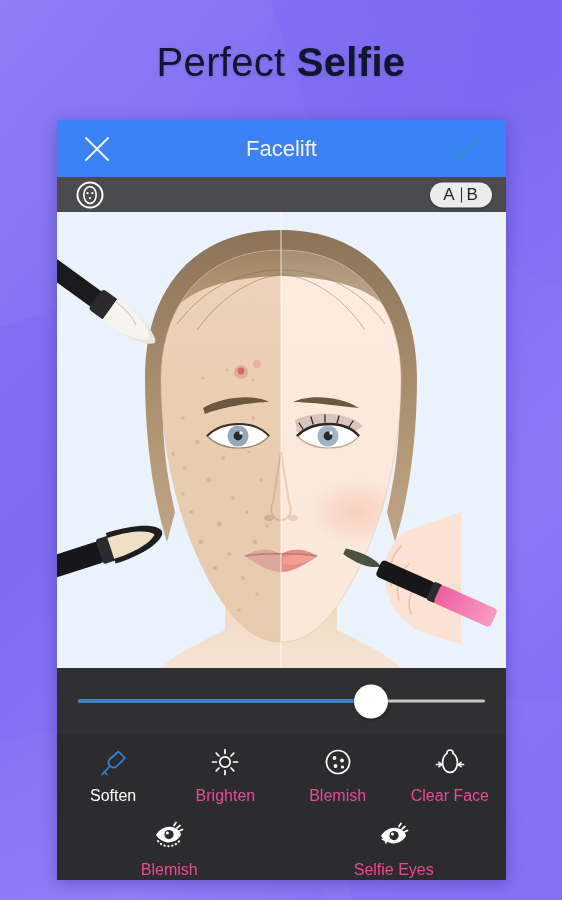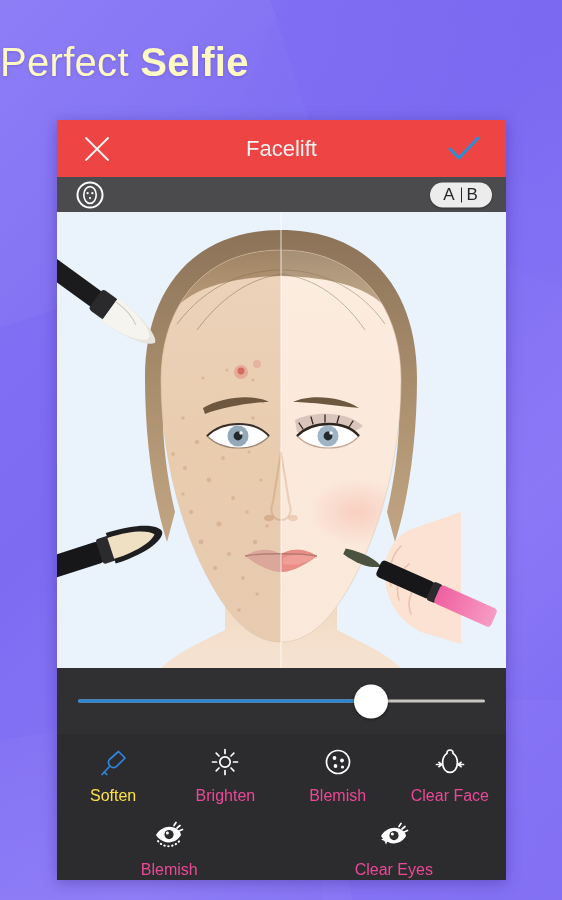--- a/index.html
+++ b/index.html
@@ -20,32 +20,32 @@
     background:linear-gradient(200deg,rgba(120,100,240,.45),rgba(255,255,255,0));
     transform:rotate(22deg);}
   .facet-c{bottom:-80px;left:-80px;width:420px;height:260px;
     background:linear-gradient(20deg,rgba(255,255,255,.07),rgba(255,255,255,0));
     transform:rotate(-10deg);}
   .facet-d{bottom:-40px;right:-60px;width:300px;height:240px;
     background:linear-gradient(320deg,rgba(150,130,250,.4),rgba(255,255,255,0));}
 
   
   #hero-title{position:absolute;top:40px;left:0;width:100%;
-    color:#fef9c3;font-size:40px;letter-spacing:.3px;
+    text-align:center;color:#0f172a;font-size:40px;letter-spacing:.3px;
     text-shadow:0 1px 3px rgba(60,40,140,.25);}
   #hero-title .light{font-weight:400;}
   #hero-title .bold{font-weight:700;}
 
   
   #app-frame{position:absolute;left:57px;top:120px;width:449px;height:760px;
     background:#212123;overflow:hidden;
     box-shadow:0 3px 14px rgba(40,20,110,.35);}
 
   
-  #app-header{height:57px;background:#ef4444;position:relative;}
+  #app-header{height:57px;background:#3b82f6;position:relative;}
   #close-icon{position:absolute;left:26px;top:50%;transform:translateY(-50%);
     width:28px;height:28px;cursor:pointer;}
   #header-title{position:absolute;left:0;width:100%;top:50%;
     transform:translateY(-50%);text-align:center;color:#f2f2f2;
     font-size:22px;font-weight:400;}
   #confirm-icon{position:absolute;right:26px;top:50%;transform:translateY(-50%);
     width:32px;height:26px;cursor:pointer;}
 
   
   #sub-bar{height:35px;background:#4b4b4d;position:relative;}
@@ -74,21 +74,21 @@
     background:#ffffff;border-radius:50%;cursor:pointer;
     box-shadow:0 1px 3px rgba(0,0,0,.5);}
 
   
   #tool-panel{background:#2c2c2e;padding-top:4px;}
   .tool-row{display:flex;}
   .tool-item{flex:1;display:flex;flex-direction:column;align-items:center;
     justify-content:flex-start;padding:8px 0 7px;cursor:pointer;}
   .tool-icon{width:34px;height:34px;display:block;}
   .tool-label{margin-top:7px;font-size:16px;color:#ec4899;white-space:nowrap;}
-  .tool-item.active .tool-label{color:#fde047;}
+  .tool-item.active .tool-label{color:#ffffff;}
   .ln{fill:none;stroke:#ffffff;stroke-width:1.7;
     stroke-linecap:round;stroke-linejoin:round;}
   .ln-a{fill:none;stroke:#2f85e0;stroke-width:1.7;
     stroke-linecap:round;stroke-linejoin:round;}
   .fl{fill:#ffffff;}
 </style>
 </head>
 <body>
 
 <div id="backdrop">
@@ -440,17 +440,17 @@
             <circle cx="17" cy="15.6" r="4.6" fill="#2c2c2e"></circle>
             <circle class="fl" cx="15.4" cy="14" r="1.5"></circle>
             <g class="ln">
               <line x1="22" y1="6.5" x2="24" y2="3.5"></line>
               <line x1="25" y1="9" x2="28" y2="6.5"></line>
               <line x1="27" y1="12" x2="30.5" y2="10.5"></line>
             </g>
             <path class="fl" d="M7.5 18 L9 14.5 L10.5 18 L14 19.5 L10.5 21 L9 24.5 L7.5 21 L4 19.5 Z"></path>
           </svg>
         </span>
-        <span class="tool-label">Clear Eyes</span>
+        <span class="tool-label">Selfie Eyes</span>
       </div>
     </div>
   </div>
 </div>
 
 </body></html>

